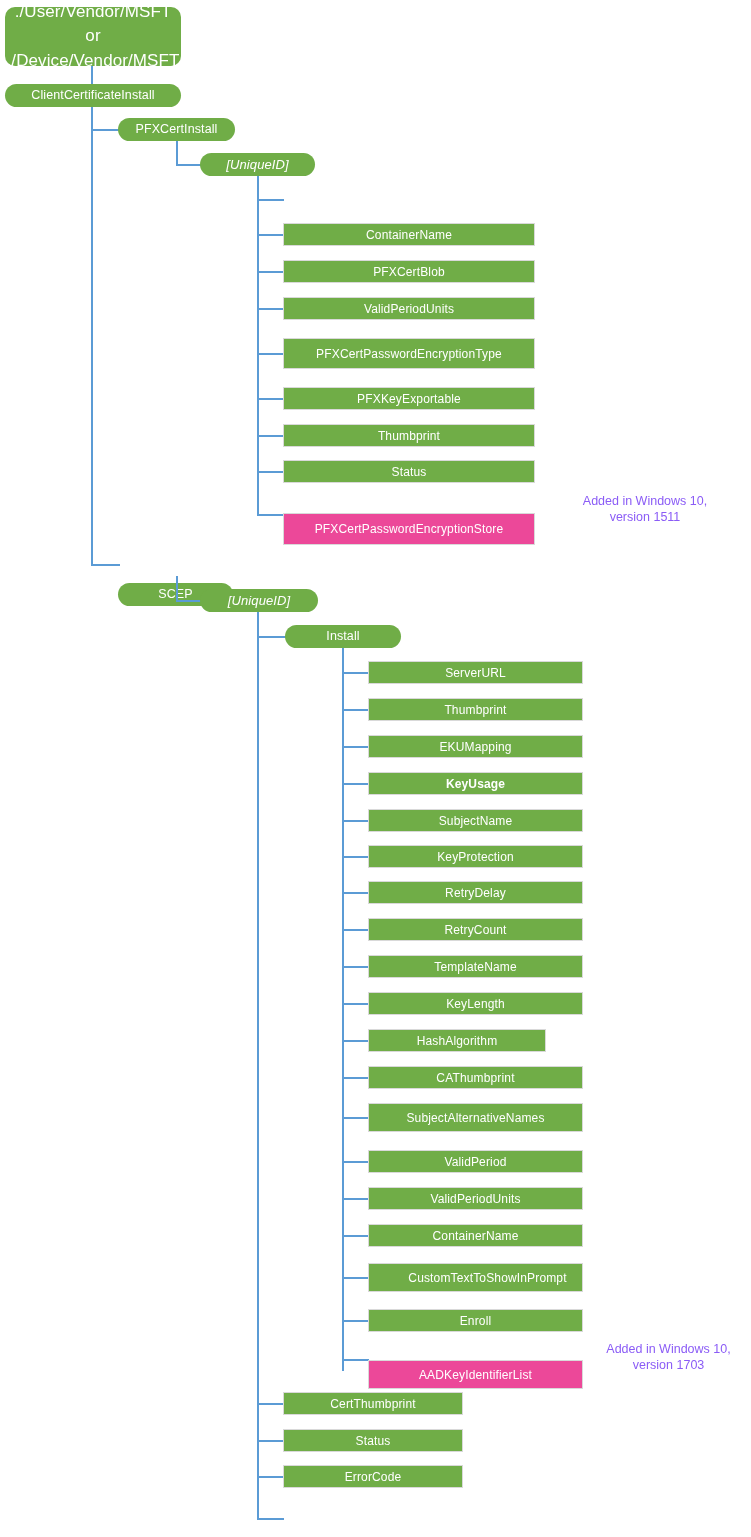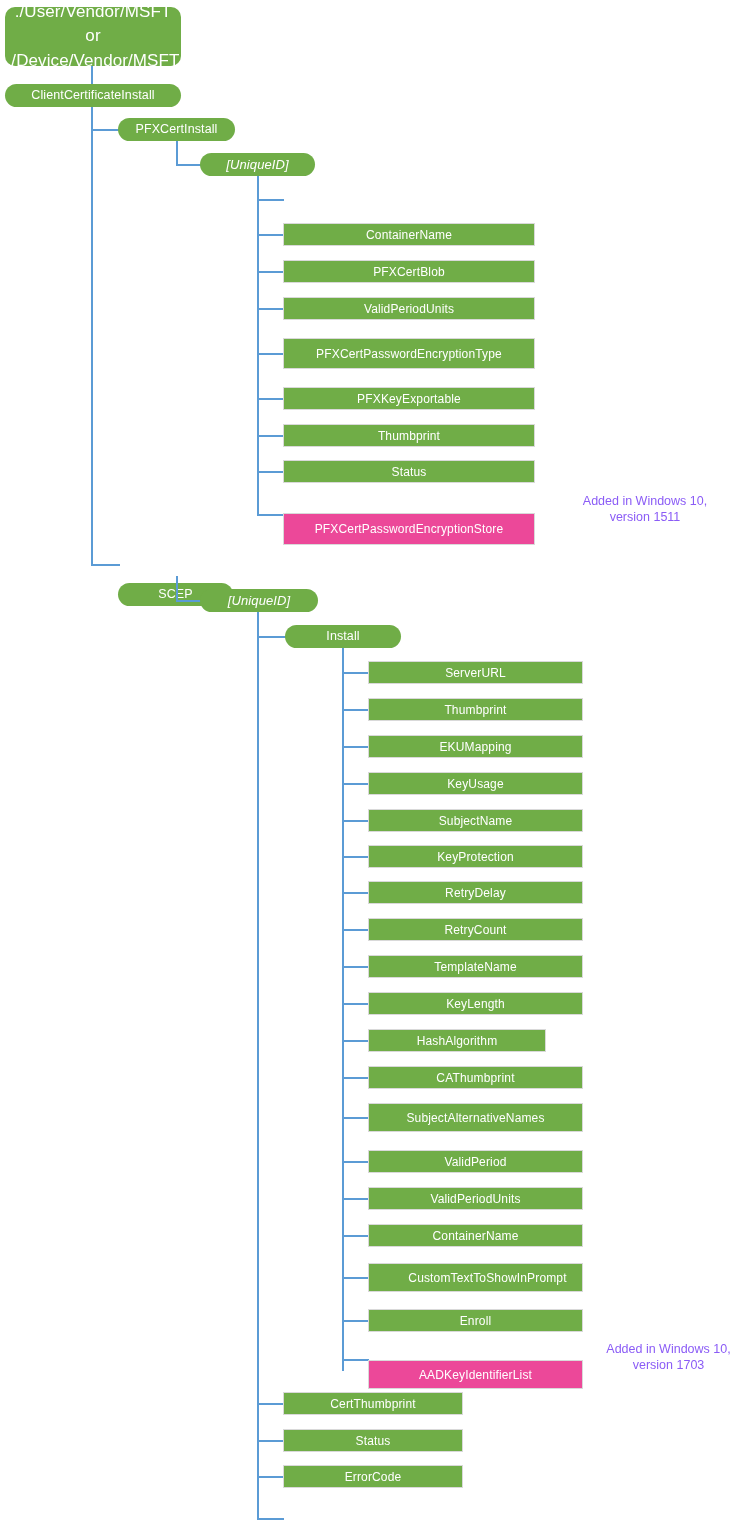--- a/index.html
+++ b/index.html
@@ -161,21 +161,21 @@
   <div class="line h" style="left:342px; top:1161px; width:27px;"></div>
   <div class="line h" style="left:342px; top:1198px; width:27px;"></div>
   <div class="line h" style="left:342px; top:1235px; width:27px;"></div>
   <div class="line h" style="left:342px; top:1277px; width:27px;"></div>
   <div class="line h" style="left:342px; top:1320px; width:27px;"></div>
   <div class="line h" style="left:342px; top:1359px; width:27px;"></div>
 
   <div class="node-rect" style="left:368px; top:661px; width:215px; height:23px;">ServerURL</div>
   <div class="node-rect" style="left:368px; top:698px; width:215px; height:23px;">Thumbprint</div>
   <div class="node-rect" style="left:368px; top:735px; width:215px; height:23px;">EKUMapping</div>
-  <div class="node-rect" style="left:368px; top:772px; width:215px; height:23px;">KeyUsage</div>
+  <div class="node-rect" style="left:368px; top:772px; width:215px; height:23px;font-weight:bold;">KeyUsage</div>
   <div class="node-rect" style="left:368px; top:809px; width:215px; height:23px;">SubjectName</div>
   <div class="node-rect" style="left:368px; top:845px; width:215px; height:23px;">KeyProtection</div>
   <div class="node-rect" style="left:368px; top:881px; width:215px; height:23px;">RetryDelay</div>
   <div class="node-rect" style="left:368px; top:918px; width:215px; height:23px;">RetryCount</div>
   <div class="node-rect" style="left:368px; top:955px; width:215px; height:23px;">TemplateName</div>
   <div class="node-rect" style="left:368px; top:992px; width:215px; height:23px;">KeyLength</div>
   <div class="node-rect" style="left:368px; top:1029px; width:178px; height:23px;">HashAlgorithm</div>
   <div class="node-rect" style="left:368px; top:1066px; width:215px; height:23px;">CAThumbprint</div>
   <div class="node-rect" style="left:368px; top:1103px; width:215px; height:29px;">SubjectAlternativeNames</div>
   <div class="node-rect" style="left:368px; top:1150px; width:215px; height:23px;">ValidPeriod</div>

